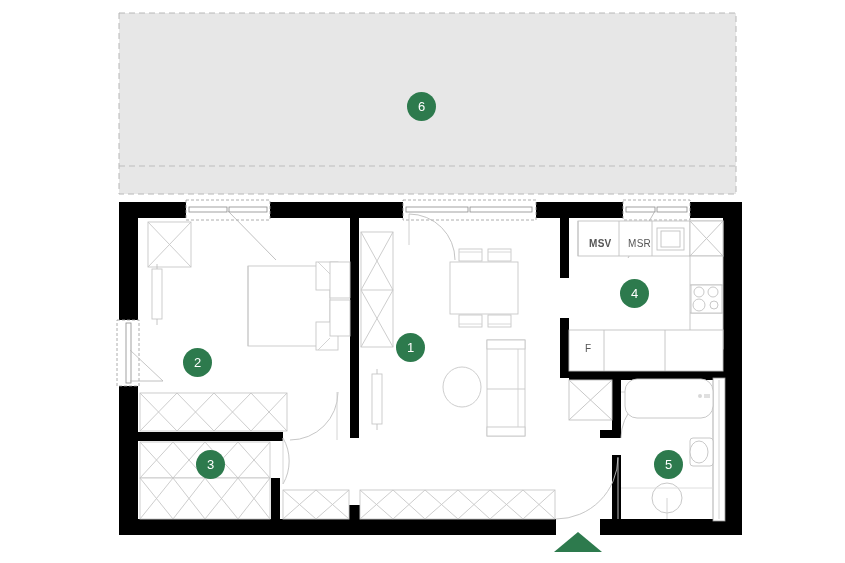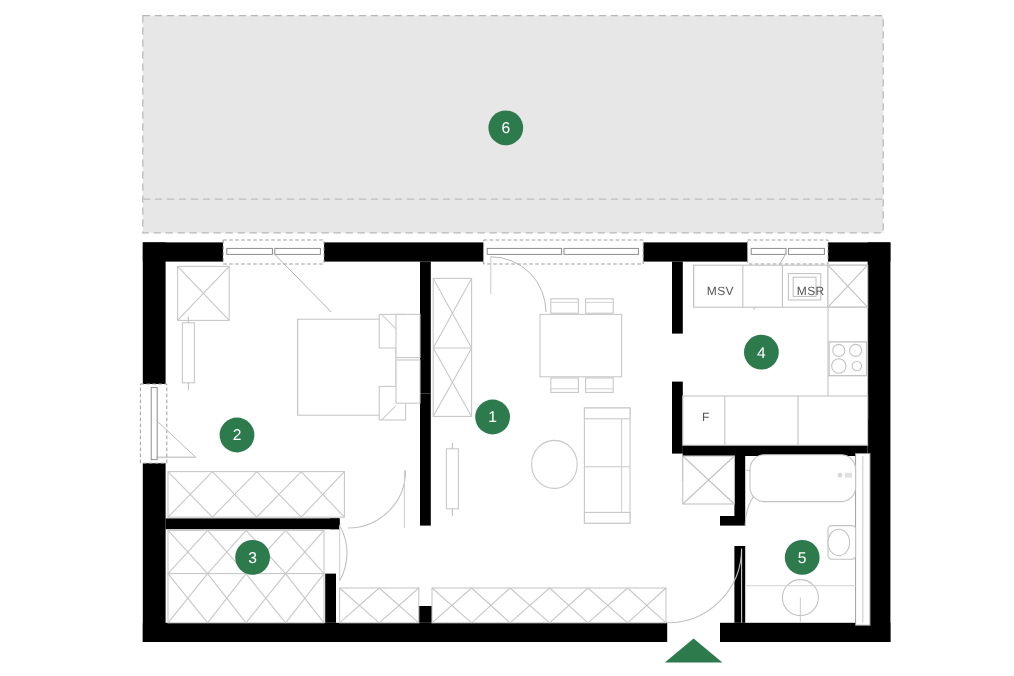--- a/index.html
+++ b/index.html
@@ -377,17 +377,17 @@
   <div class="marker" style="left:620px; top:279px;">
     <span>4</span>
   </div>
   <div class="marker" style="left:654px; top:450px;">
     <span>5</span>
   </div>
   <div class="marker" style="left:407px; top:92px;">
     <span>6</span>
   </div>
 
-  <div class="fx-label" style="left:589px; top:238px;">MSV</div>
-  <div class="fx-label" style="left:628px; top:238px;margin-left:36px;">MSR</div>
+  <div class="fx-label" style="left:589px; top:238px;font-weight:bold;">MSV</div>
+  <div class="fx-label" style="left:628px; top:238px;">MSR</div>
   <div class="fx-label" style="left:585px; top:343px;">F</div>
 
 </div>
 
 </body></html>

